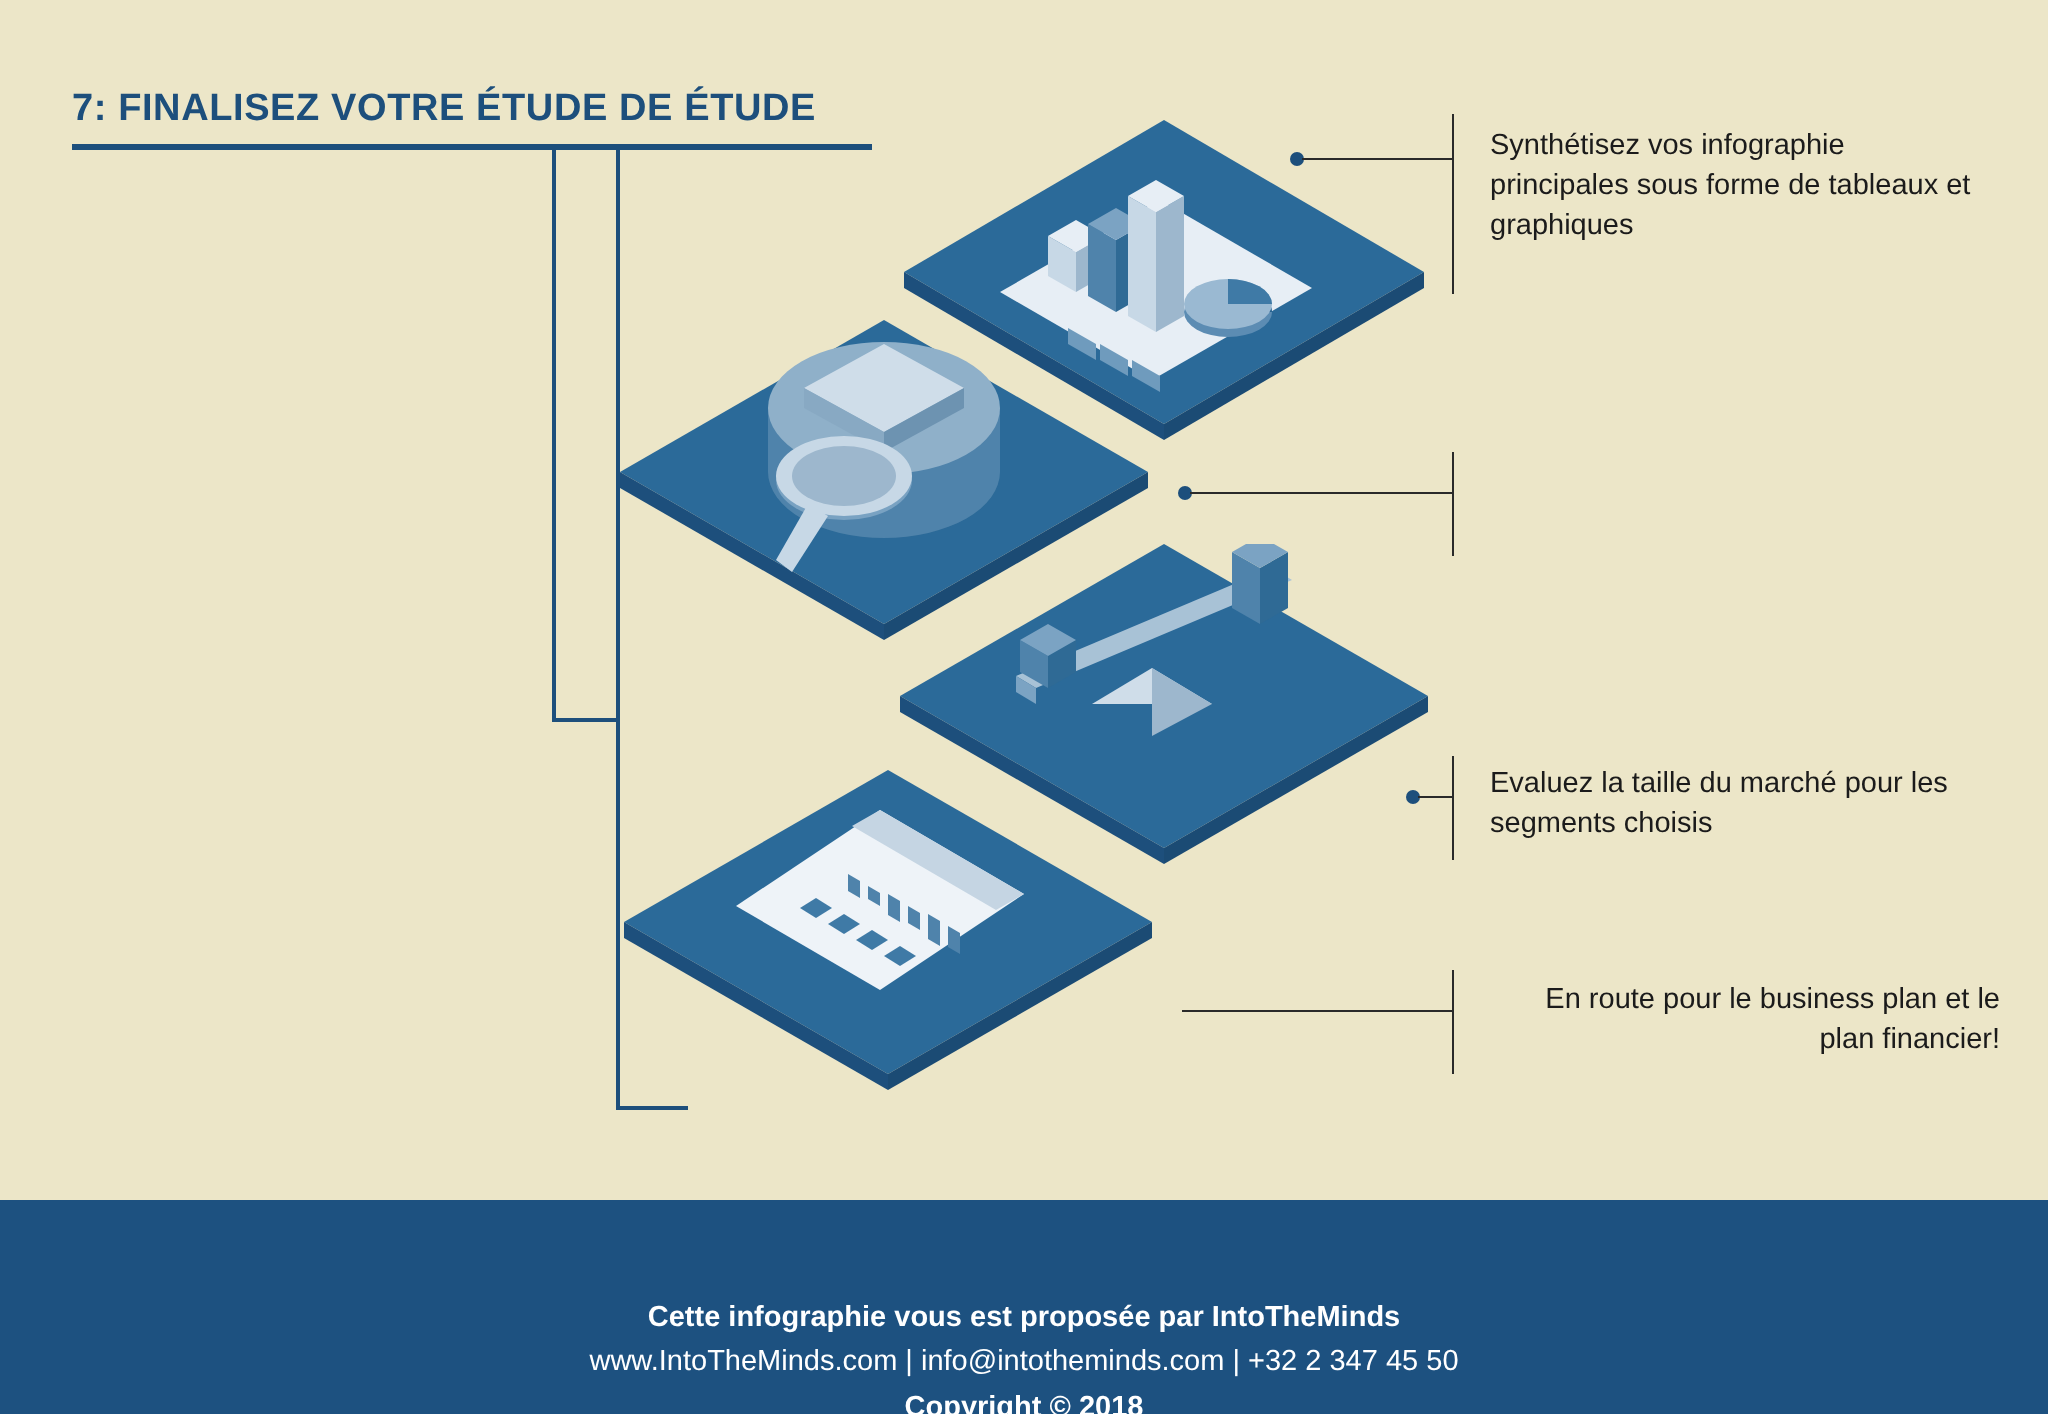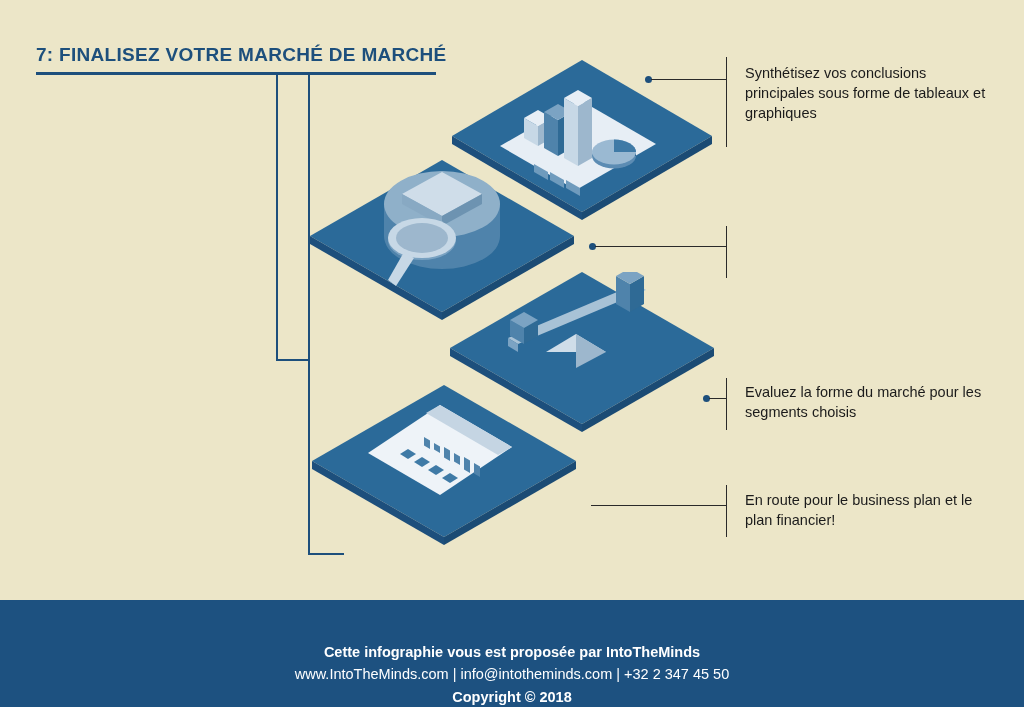--- a/index.html
+++ b/index.html
@@ -92,31 +92,31 @@
     width: 1024px;
     height: 107px;
     background: #1d5180;
     color: #ffffff;
     text-align: center;
   }
   #footer .line {
     font-size: 14.5px;
     line-height: 1.55;
   }
-  #footer .l1 { padding-top: 41px; font-weight: bold; }
+  #footer .l1 { padding-top: 22px; font-weight: bold; margin-top: 26px; }
   #footer .brand { font-weight: bold; }
   #footer .l2 { font-weight: normal; }
   #footer .l3 { font-weight: bold; }
 </style>
 </head>
 <body>
 
 <div id="canvas">
 
-  <div id="title">7: FINALISEZ VOTRE MARCHÉ DE MARCHÉ</div>
+  <div id="title">7: FINALISEZ VOTRE ÉTUDE DE ÉTUDE</div>
   <div id="title-rule"></div>
 
   <div class="vline" style="left:276px; top:72px; height:288px;"></div>
   <div class="hline" style="left:276px; top:359px; width:34px;"></div>
   <div class="vline" style="left:308px; top:72px; height:482px;"></div>
   <div class="hline" style="left:308px; top:553px; width:36px;"></div>
 
   <div class="tile-wrap" style="left:452px; top:60px;">
     <svg class="tile-shape" width="260" height="160" viewBox="0 0 260 160">
       <polygon points="130,0 260,76 130,152 0,76" fill="#2b6a99"></polygon>
@@ -150,21 +150,21 @@
         <polygon points="82,104 96,112 96,120 82,112" fill="#6f9bbd"></polygon>
         <polygon points="98,112 112,120 112,128 98,120" fill="#6f9bbd"></polygon>
         <polygon points="114,120 128,128 128,136 114,128" fill="#6f9bbd"></polygon>
       </g>
     </svg>
   </div>
 
   <div class="callout-dot" style="left:645px; top:76px;"></div>
   <div class="callout-line" style="left:651px; top:79px; width:75px;"></div>
   <div class="callout-vline" style="left:726px; top:57px; height:90px;"></div>
-  <div class="callout-text" style="left:745px; top:63px;">Synthétisez vos conclusions principales sous forme de tableaux et graphiques</div>
+  <div class="callout-text" style="left:745px; top:63px;">Synthétisez vos infographie principales sous forme de tableaux et graphiques</div>
 
   <div class="tile-wrap" style="left:310px; top:160px;">
     <svg class="tile-shape" width="264" height="160" viewBox="0 0 264 160">
       <polygon points="132,0 264,76 132,152 0,76" fill="#2b6a99"></polygon>
       <polygon points="0,76 132,152 132,160 0,84" fill="#1d4f7c"></polygon>
       <polygon points="264,76 132,152 132,160 264,84" fill="#1b4b74"></polygon>
       <g>
 
         <ellipse cx="132" cy="76" rx="58" ry="33" fill="#2f6a95"></ellipse>
         <path d="M74 44 L74 76 A58 33 0 0 0 190 76 L190 44 Z" fill="#4f83ab"></path>
@@ -206,21 +206,21 @@
         <polygon points="166,4 180,12 180,40 166,32" fill="#4f83ab"></polygon>
         <polygon points="180,12 194,4 194,32 180,40" fill="#2f6a95"></polygon>
         <polygon points="166,4 180,-4 194,4 180,12" fill="#7ba3c3"></polygon>
       </g>
     </svg>
   </div>
 
   <div class="callout-dot" style="left:703px; top:395px;"></div>
   <div class="callout-line" style="left:709px; top:398px; width:17px;"></div>
   <div class="callout-vline" style="left:726px; top:378px; height:52px;"></div>
-  <div class="callout-text" style="left:745px; top:382px;">Evaluez la forme du marché pour les segments choisis</div>
+  <div class="callout-text" style="left:745px; top:382px;">Evaluez la taille du marché pour les segments choisis</div>
 
   <div class="tile-wrap" style="left:312px; top:385px;">
     <svg class="tile-shape" width="264" height="160" viewBox="0 0 264 160">
       <polygon points="132,0 264,76 132,152 0,76" fill="#2b6a99"></polygon>
       <polygon points="0,76 132,152 132,160 0,84" fill="#1d4f7c"></polygon>
       <polygon points="264,76 132,152 132,160 264,84" fill="#1b4b74"></polygon>
       <g>
 
         <polygon points="128,20 200,62 128,110 56,68" fill="#eef3f8"></polygon>
         <polygon points="128,20 200,62 186,70 114,28" fill="#c5d5e3"></polygon>
@@ -235,21 +235,21 @@
         <polygon points="132,62 138,65.5 138,76 132,72.5" fill="#4f83ab"></polygon>
         <polygon points="142,68 148,71.5 148,80 142,76.5" fill="#4f83ab"></polygon>
         <polygon points="152,72 158,75.5 158,88 152,84.5" fill="#4f83ab"></polygon>
         <polygon points="162,78 168,81.5 168,92 162,88.5" fill="#4f83ab"></polygon>
       </g>
     </svg>
   </div>
 
   <div class="callout-line" style="left:591px; top:505px; width:135px;"></div>
   <div class="callout-vline" style="left:726px; top:485px; height:52px;"></div>
-  <div class="callout-text" style="left:745px; top:490px; width:255px;">En route pour le business plan et le plan financier!</div>
+  <div class="callout-text" style="left:745px; top:490px; width:255px;text-align:right;">En route pour le business plan et le plan financier!</div>
 
   <div id="footer">
     <div class="line l1">
       <span>Cette infographie vous est proposée par </span><span class="brand">IntoTheMinds</span>
     </div>
     <div class="line l2">www.IntoTheMinds.com | info@intotheminds.com | +32 2 347 45 50</div>
     <div class="line l3">Copyright © 2018</div>
   </div>
 
 </div>

